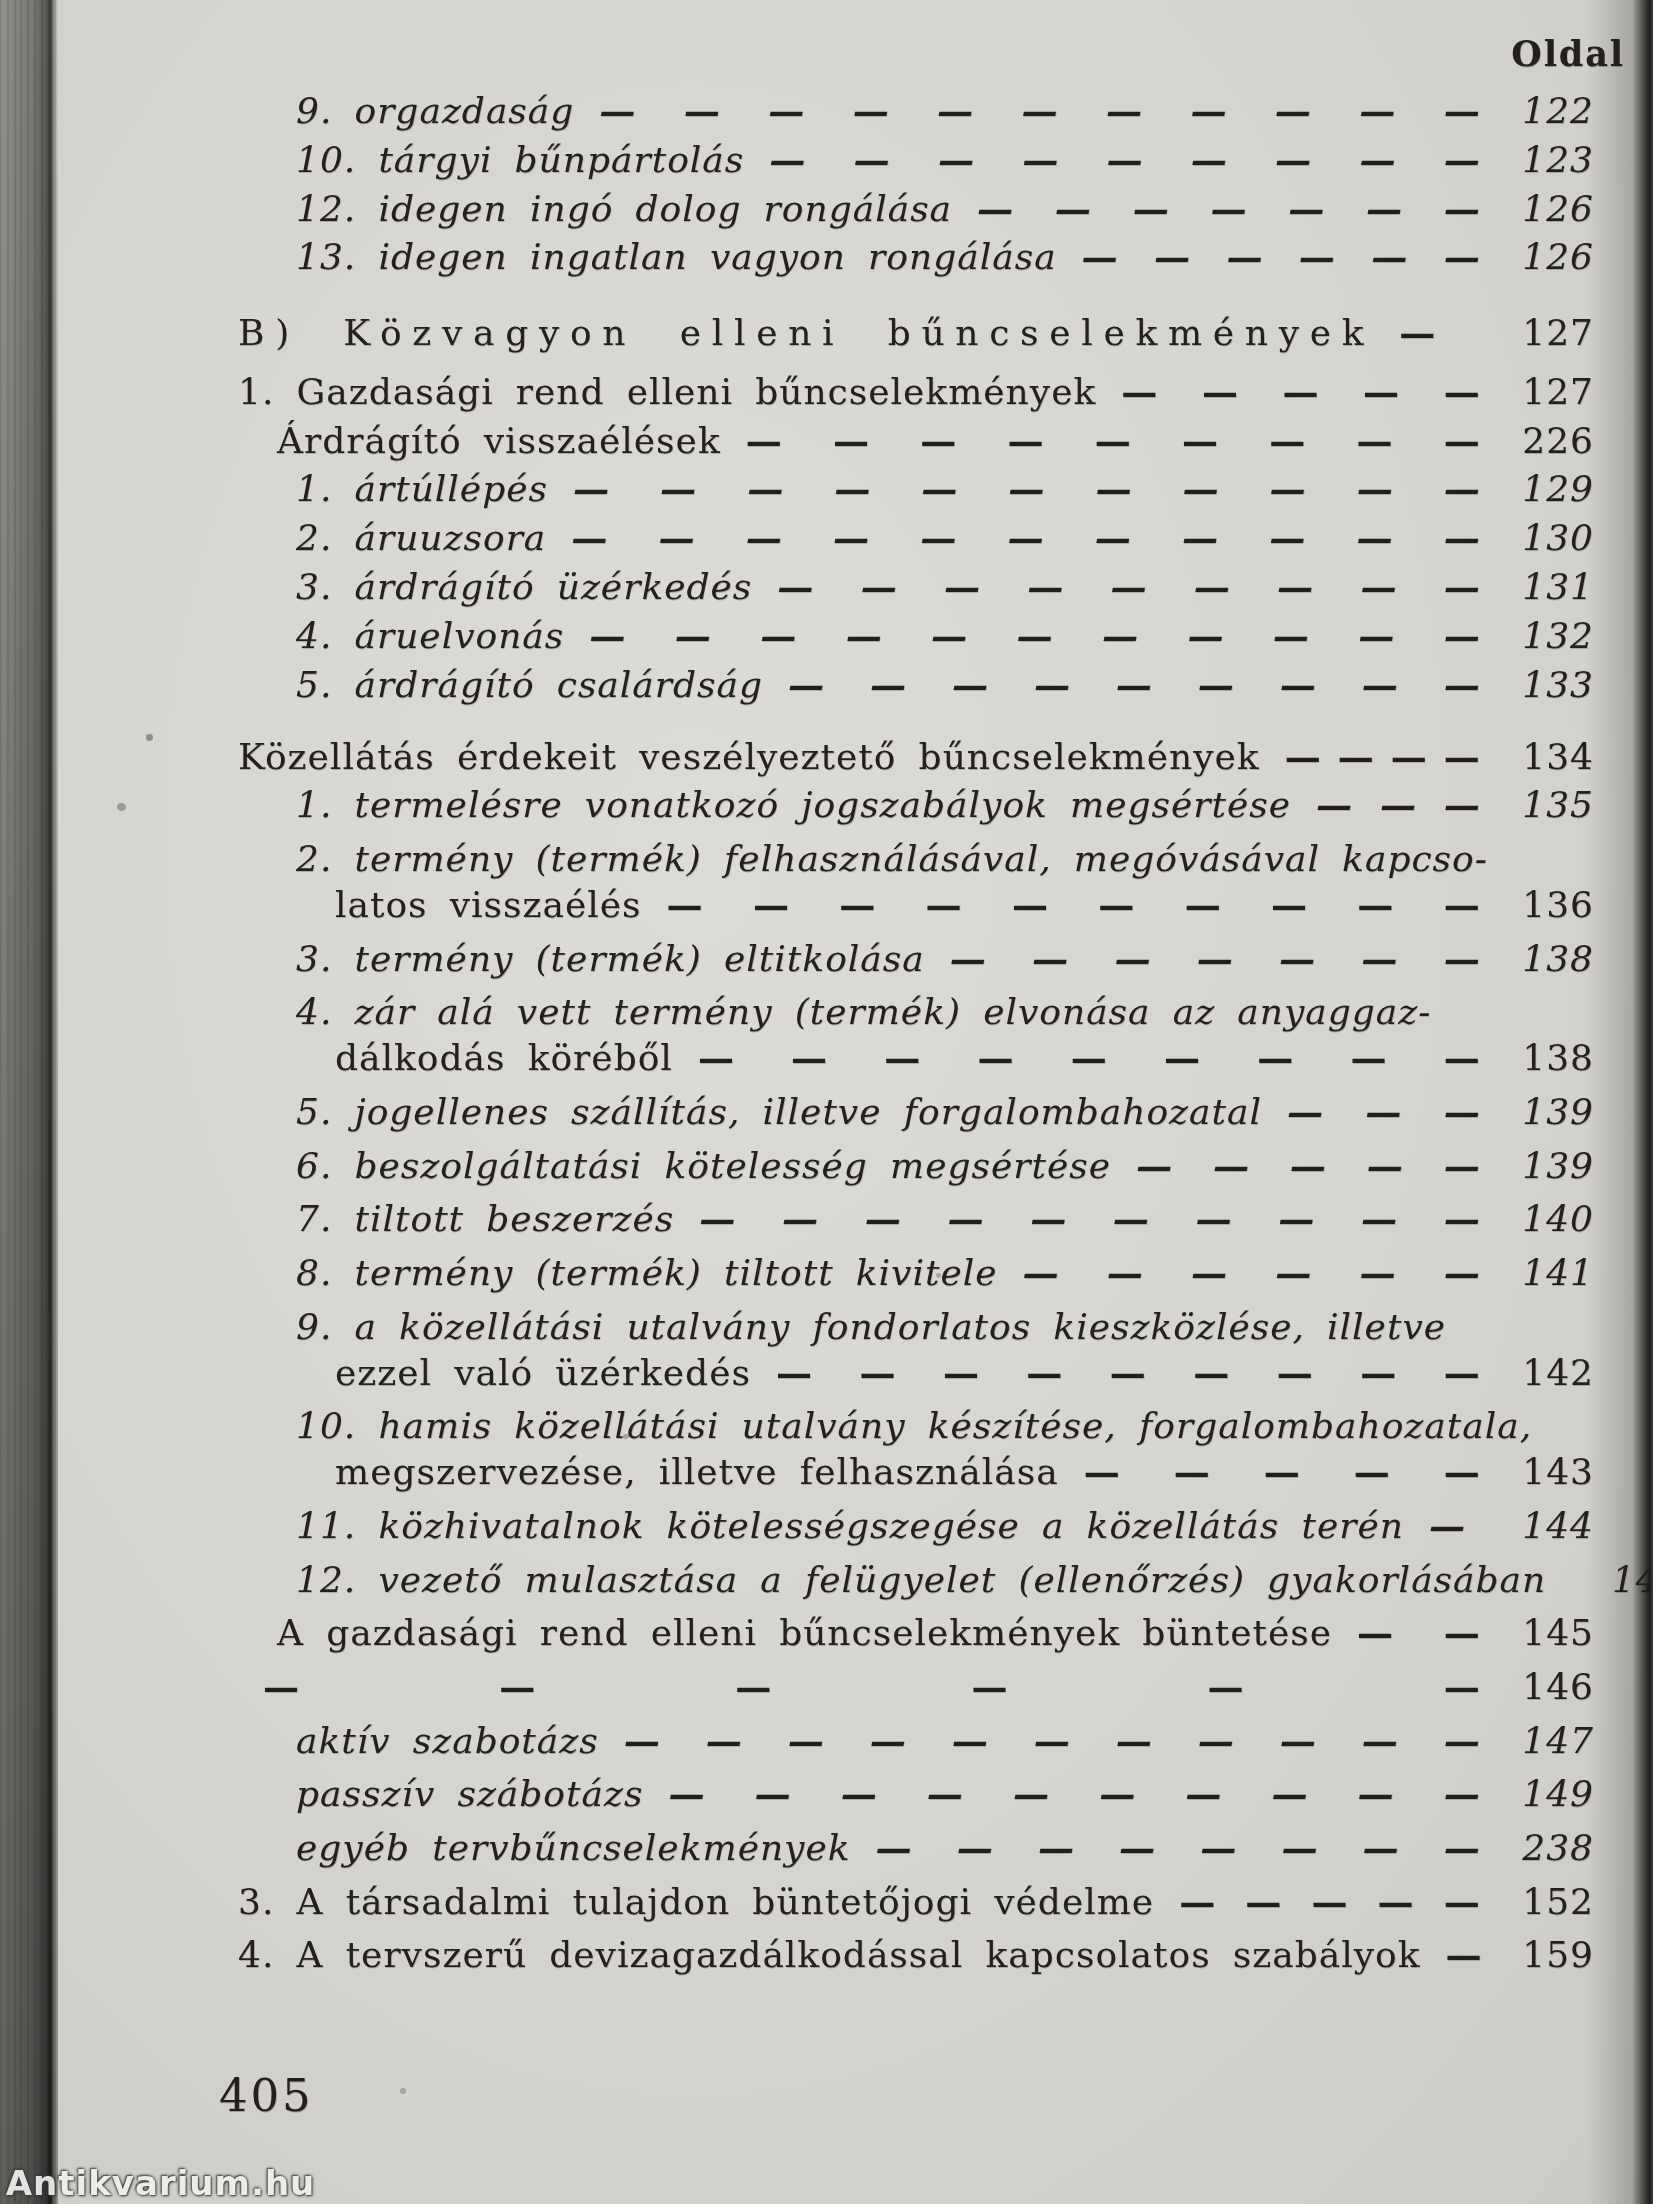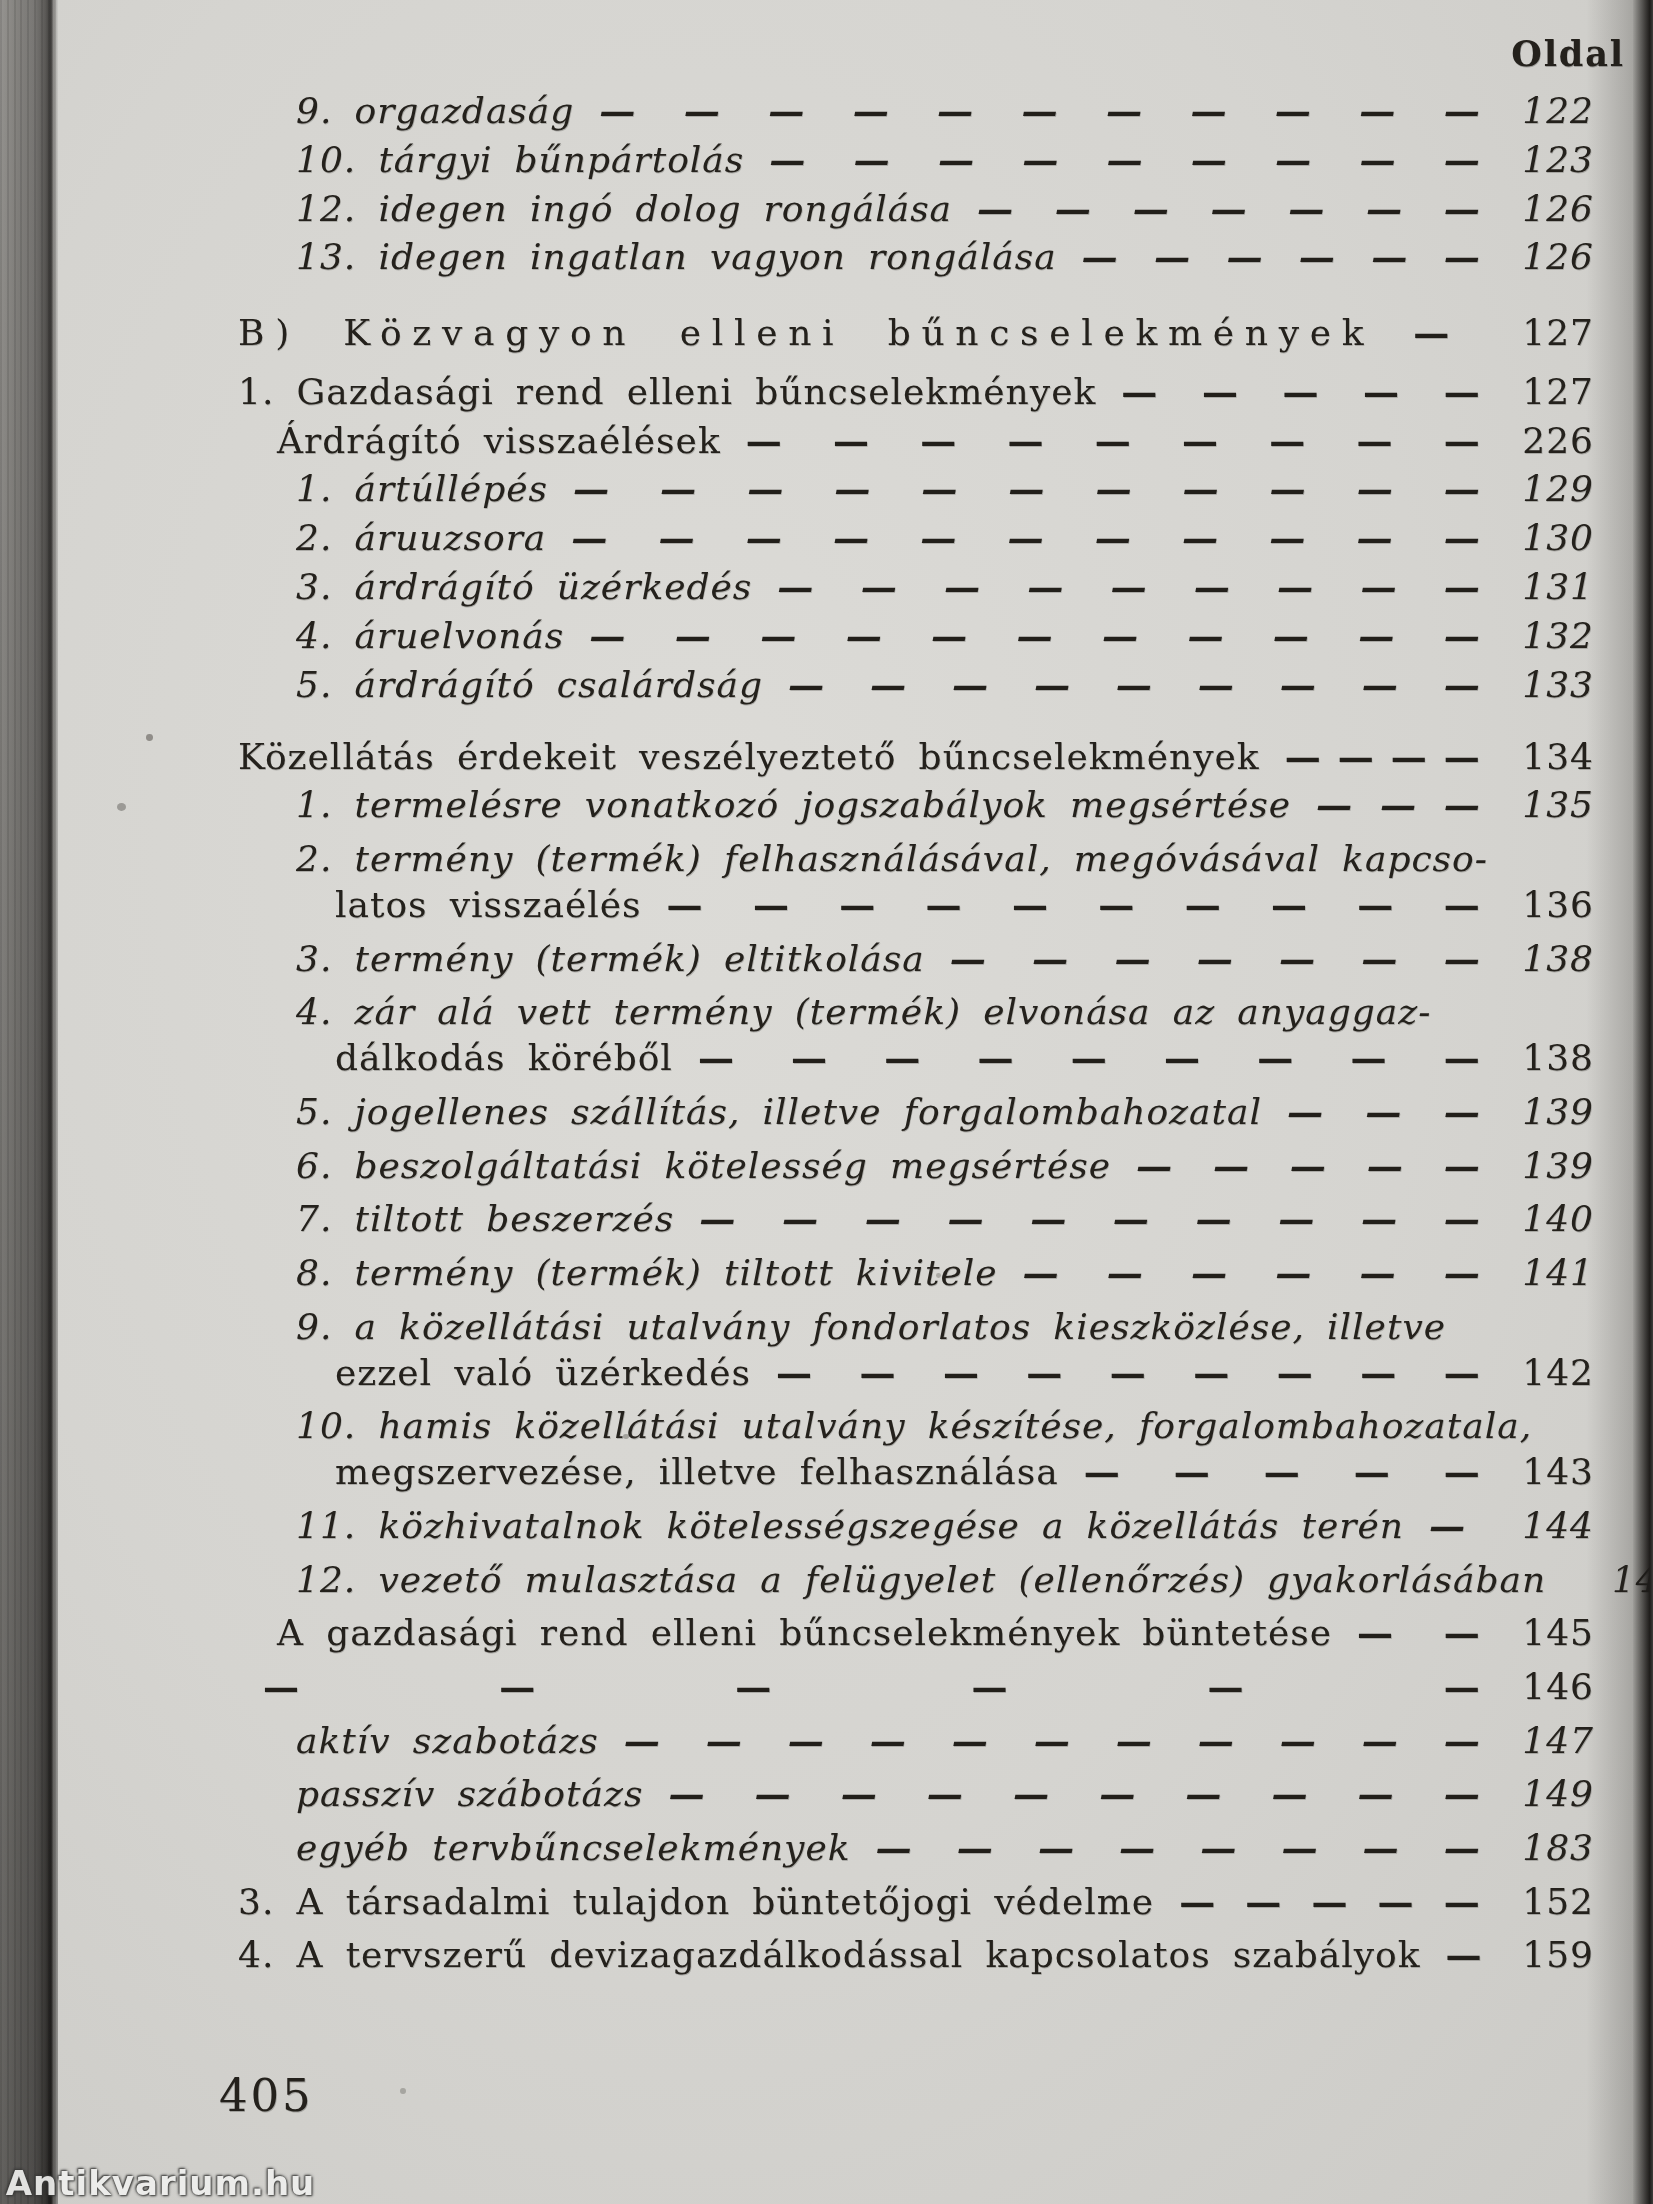--- a/index.html
+++ b/index.html
@@ -46,21 +46,21 @@
   .row .leader{
     flex:1 1 auto;margin:0 19.4px 0 25px;
     text-align:justify;text-align-last:justify;
     overflow:hidden;max-height:43px;
     letter-spacing:1.9px;font-weight:bold;color:#221f1a;
   }
   .row .pagenum{flex:0 0 93px;text-align:right;letter-spacing:1px;}
   .row.item{padding-left:58px;font-style:italic;}
   .row.sub{padding-left:39px;}
   .row.cont{padding-left:97px;margin-top:-7.8px;}
-  .row.sectionB{margin-top:33px;margin-bottom:15.5px;letter-spacing:0;gap:14px;}
+  .row.sectionB{margin-top:33px;margin-bottom:15.5px;letter-spacing:0;}
   .row.sectionB .label{letter-spacing:10.7px;word-spacing:21.3px;}
   .row.gap{margin-top:29px;}
   .folio{
     position:absolute;left:219px;top:2069px;
     font-size:45px;letter-spacing:2.9px;
     text-shadow:0.6px 0.6px 0 rgba(20,18,15,.25);
   }
   .watermark{
     position:absolute;left:5.8px;bottom:1.9px;
     font-family:"DejaVu Sans","Liberation Sans",sans-serif;
@@ -243,21 +243,21 @@
         <span class="pagenum">147</span>
       </div>
       <div class="row item">
         <span class="label">passzív szábotázs</span>
         <span class="leader">— — — — — — — — — —</span>
         <span class="pagenum">149</span>
       </div>
       <div class="row item">
         <span class="label">egyéb tervbűncselekmények</span>
         <span class="leader">— — — — — — — —</span>
-        <span class="pagenum">183</span>
+        <span class="pagenum">238</span>
       </div>
       <div class="row main">
         <span class="label">3. A társadalmi tulajdon büntetőjogi védelme</span>
         <span class="leader">— — — — —</span>
         <span class="pagenum">152</span>
       </div>
       <div class="row main">
         <span class="label">4. A tervszerű devizagazdálkodással kapcsolatos szabályok</span>
         <span class="leader">—</span>
         <span class="pagenum">159</span>

